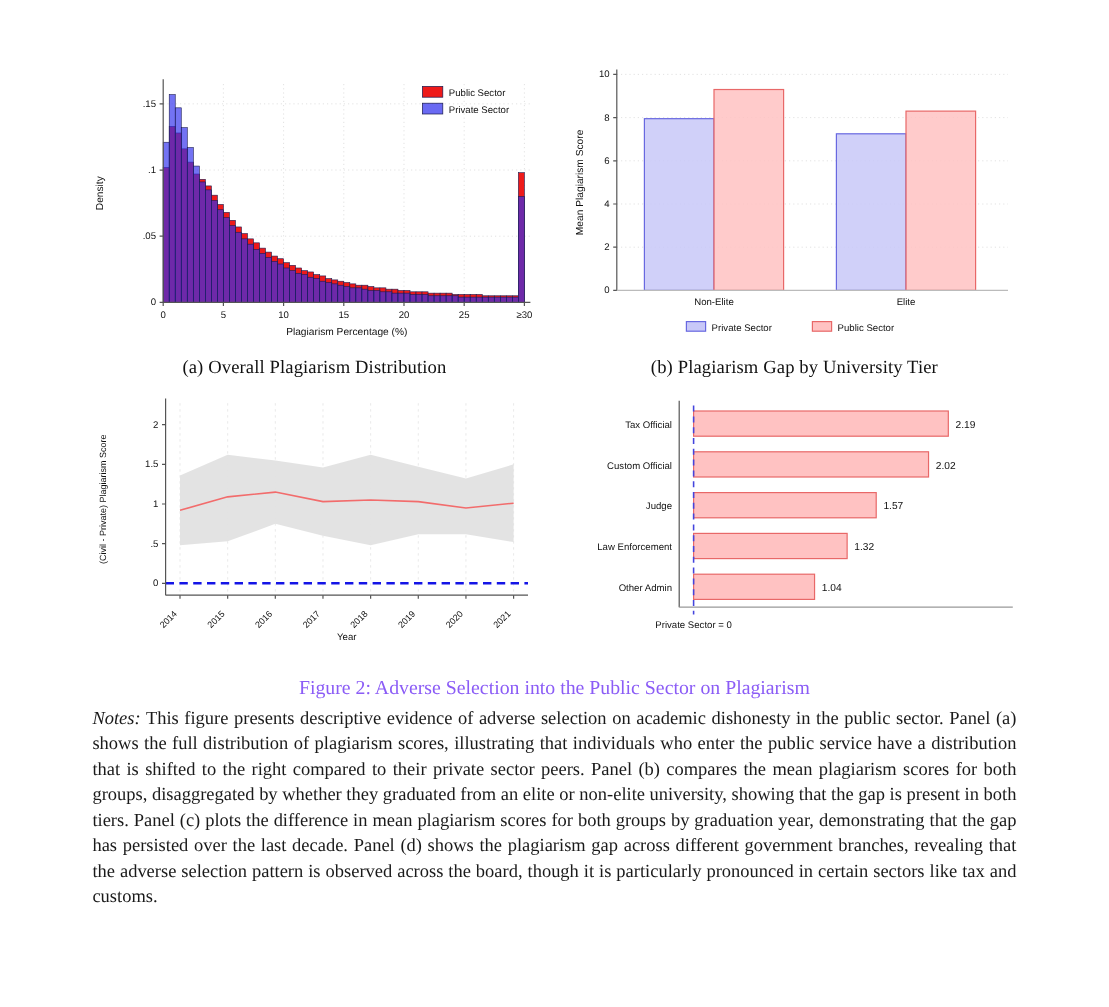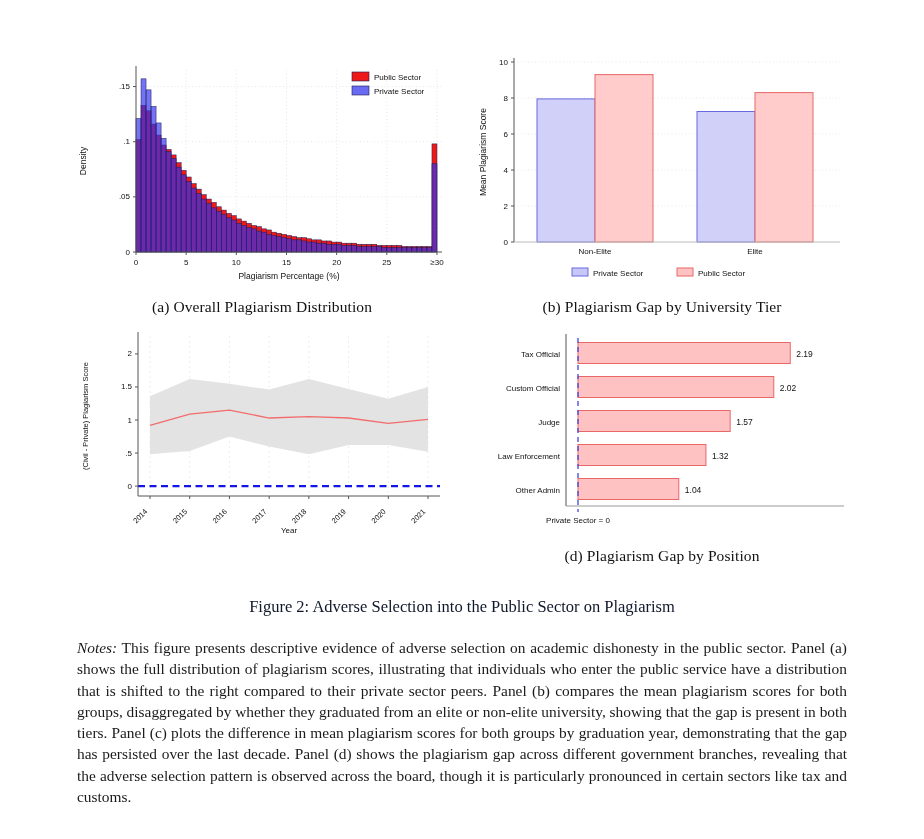--- a/index.html
+++ b/index.html
@@ -13,24 +13,24 @@
   .panels { width:790px; margin:0 auto; }
   .panel-row { display:flex; justify-content:space-between; }
   .panel { width:390px; display:flex; flex-direction:column; align-items:center; }
   .panel svg { display:block; }
   svg text { font-family:"Liberation Sans","DejaVu Sans",sans-serif; fill:#111; }
   .subcaption {
     text-align:right; font-size:15.5px; margin-top:6px; margin-bottom:10px;
     color:#111; letter-spacing:0.1px;
   }
   .figure-title {
-    text-align:center; font-size:16.5px; margin-top:22px; color:#0f172a;
+    text-align:center; font-size:16.5px; margin-top:22px; color:#8b5cf6;
   }
   .notes {
-    width:770px; margin:20px auto 0; font-size:15.4px; line-height:1.38;
+    width:770px; margin:5px auto 0; font-size:15.4px; line-height:1.38;
     text-align:justify; color:#1a1a1a;
   }
   .notes .notes-label { font-style:italic; }
 </style>
 </head>
 <body>
 
 <div class="page">
   <div class="panels">
 
@@ -315,21 +315,20 @@
               <text x="88" y="132.5" text-anchor="end" font-size="8">Law Enforcement</text>
               <text x="239.93846153846152" y="132.5" font-size="8.5">1.32</text>
               <text x="88" y="166.5" text-anchor="end" font-size="8">Other Admin</text>
               <text x="212.8" y="166.5" font-size="8.5">1.04</text>
               <line x1="106" x2="106" y1="12" y2="186" stroke="#4444dd" stroke-width="1.3" stroke-dasharray="5,4"></line>
               <line x1="94" x2="94" y1="8" y2="180" stroke="#555555" stroke-width="1"></line>
               <line x1="94" x2="372" y1="180" y2="180" stroke="#999999" stroke-width="1"></line>
               <text x="106" y="197" text-anchor="middle" font-size="8">Private Sector = 0</text>
             </g>
           </svg>
-        <div class="subcaption">(d) Plagiarism Gap by Position</div>
       </div>
     </div>
 
   </div>
 
   <div class="figure-title">Figure 2: Adverse Selection into the Public Sector on Plagiarism</div>
 
   <div class="notes"><span class="notes-label">Notes:</span><span> This figure presents descriptive evidence of adverse selection on academic dishonesty in the public sector. Panel (a) shows the full distribution of plagiarism scores, illustrating that individuals who enter the public service have a distribution that is shifted to the right compared to their private sector peers. Panel (b) compares the mean plagiarism scores for both groups, disaggregated by whether they graduated from an elite or non-elite university, showing that the gap is present in both tiers. Panel (c) plots the difference in mean plagiarism scores for both groups by graduation year, demonstrating that the gap has persisted over the last decade. Panel (d) shows the plagiarism gap across different government branches, revealing that the adverse selection pattern is observed across the board, though it is particularly pronounced in certain sectors like tax and customs.</span></div>
 </div>
 

